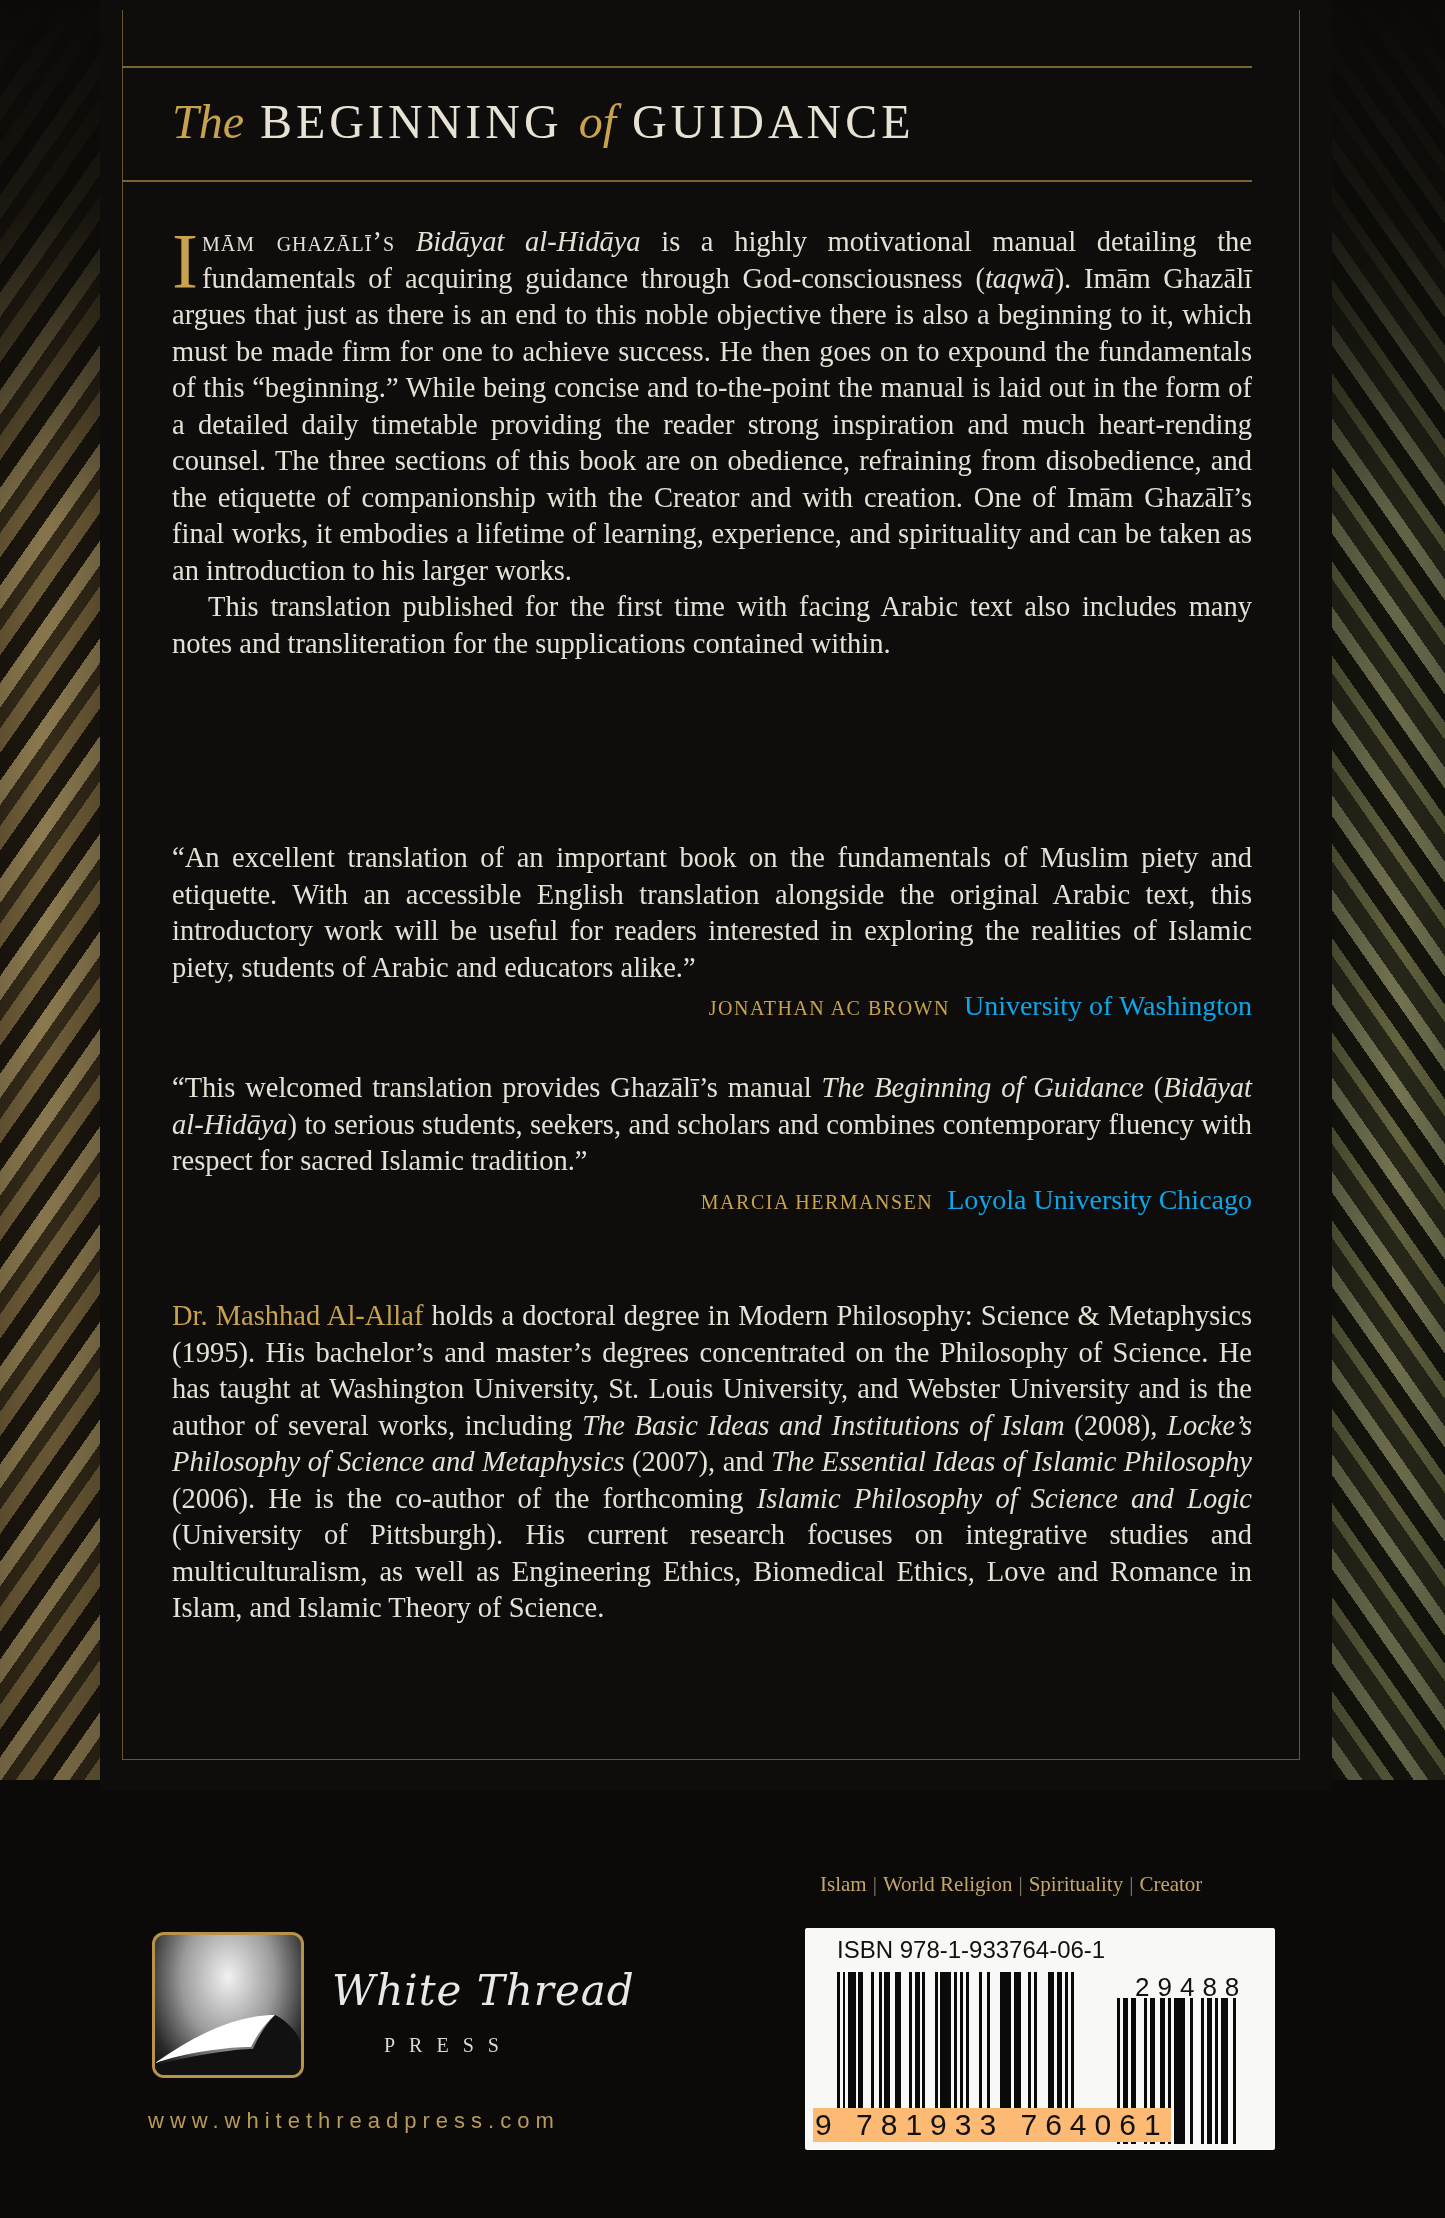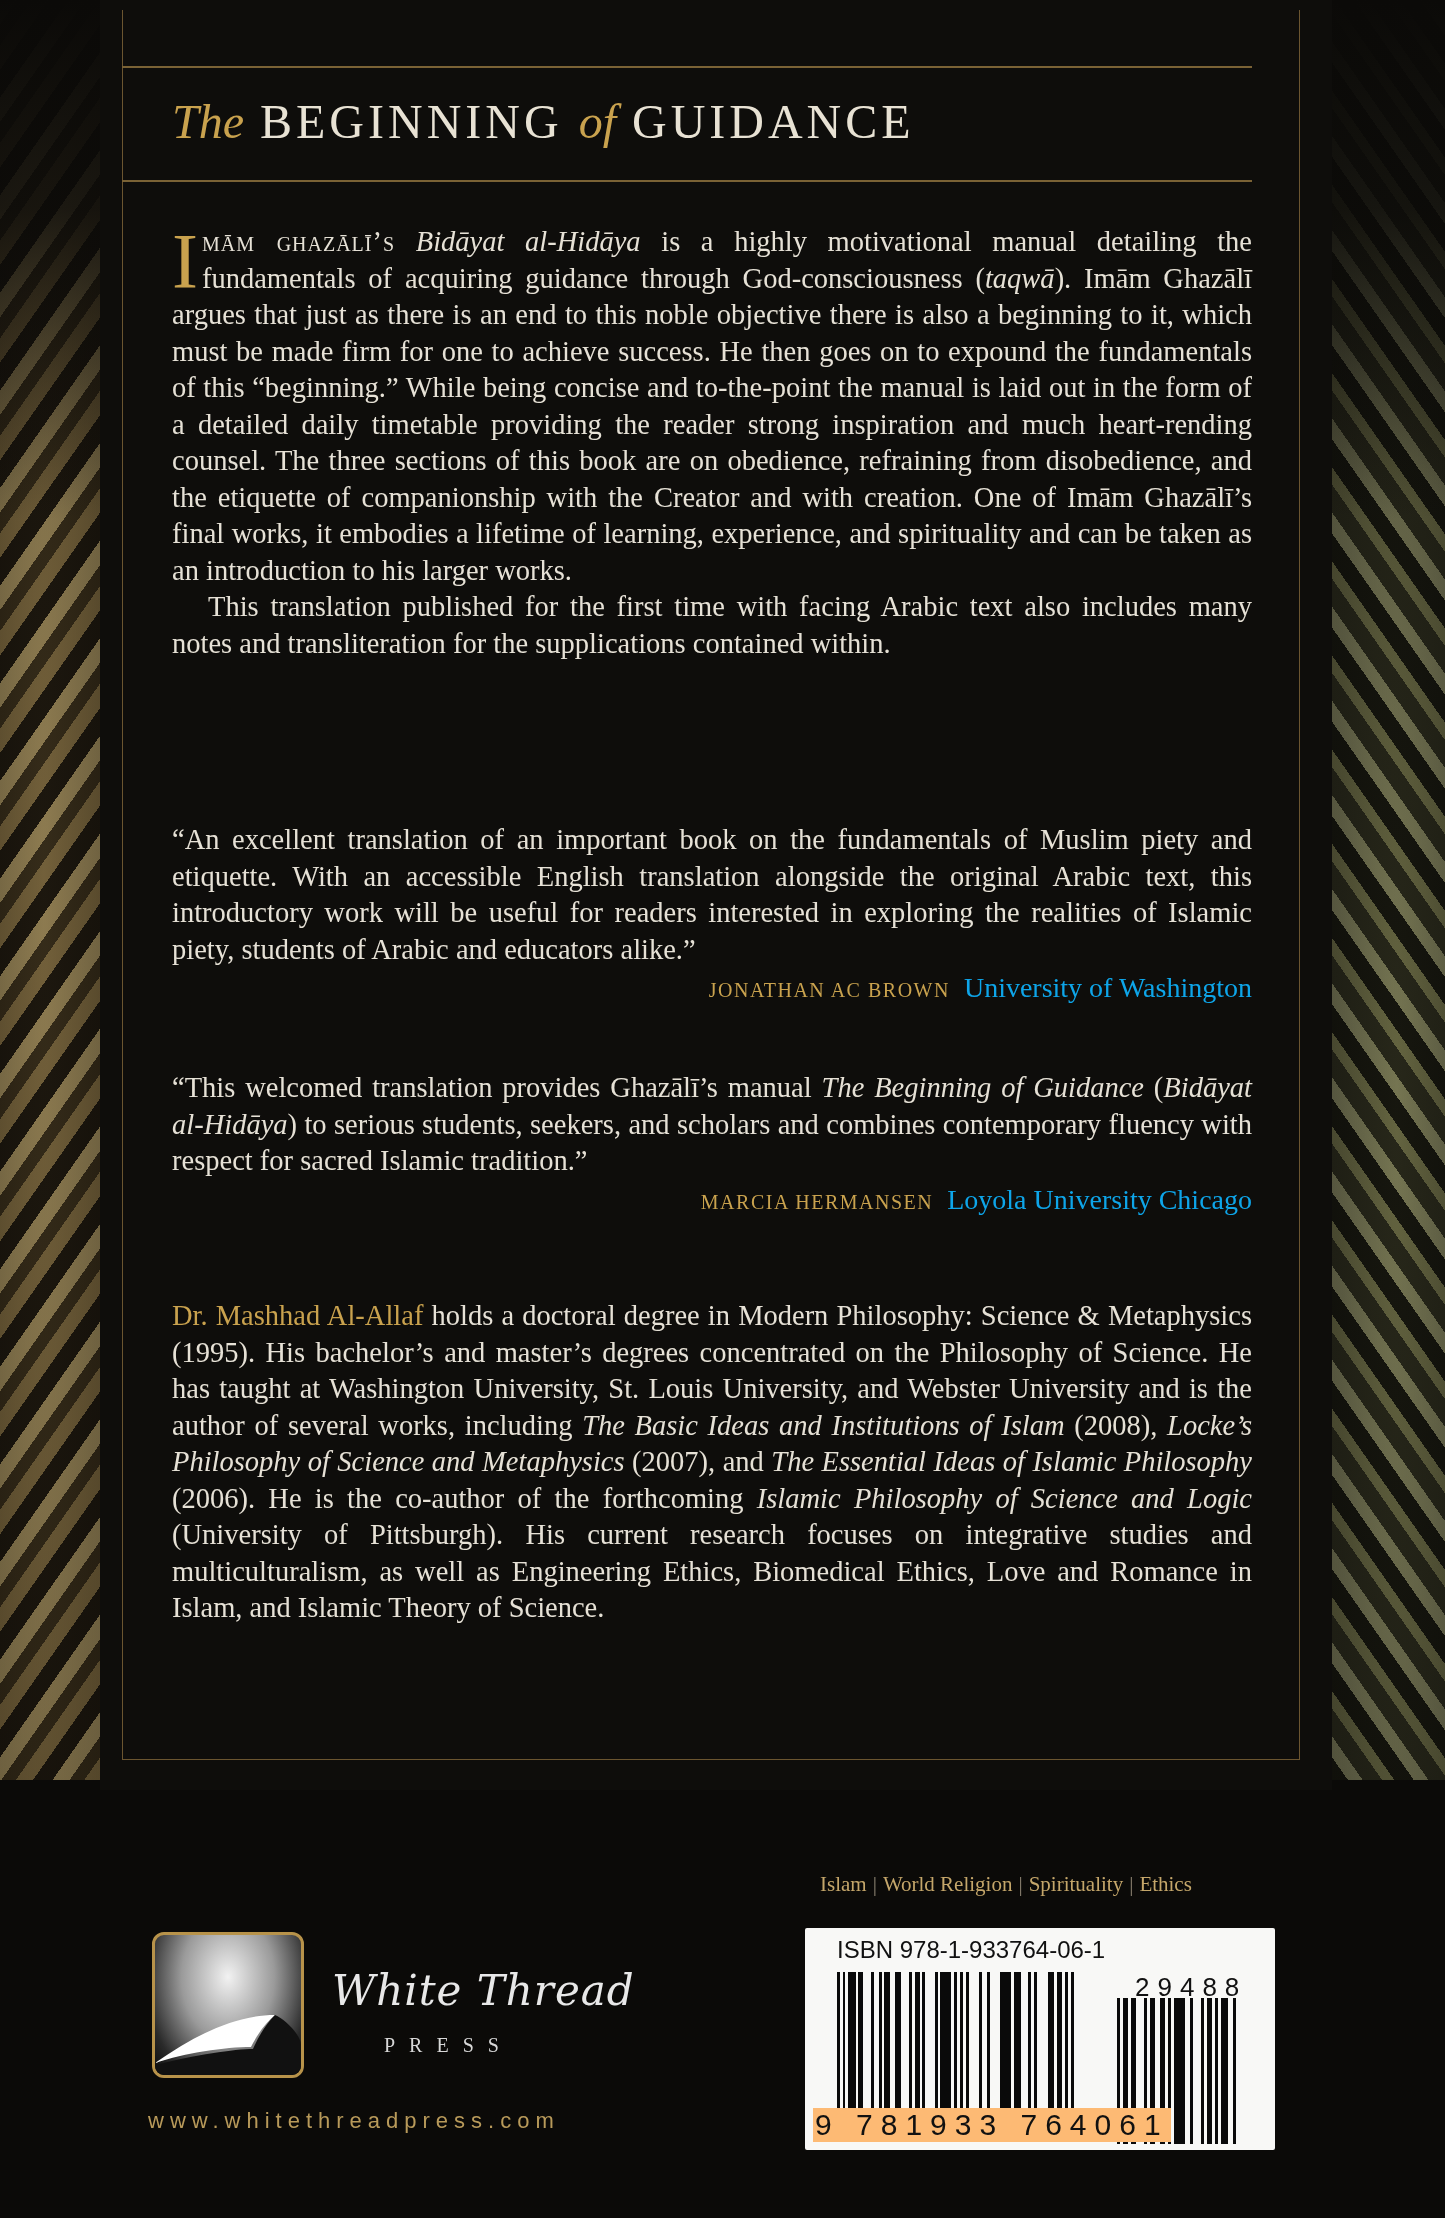--- a/index.html
+++ b/index.html
@@ -45,21 +45,21 @@
     .title .upper { font-family: "Liberation Serif", serif; }
     .body-text {
       position: absolute; left: 172px; width: 1080px; color: #e6e1d6;
       font-size: 28.5px; line-height: 36.5px; text-align: justify;
     }
     .desc { top: 224px; }
     .desc p { margin: 0; }
     .desc p + p { text-indent: 36px; }
     .dropcap { float: left; color: #c9a24e; font-size: 78px; line-height: 62px; margin: 6px 4px 0 0; }
     .smallcaps { font-variant: small-caps; letter-spacing: 1px; }
-    .quote1 { top: 822px; }
+    .quote1 { top: 840px; }
     .quote2 { top: 1070px; }
     .quote { margin: 0; }
     .attr { text-align: right; margin-top: 2px; white-space: nowrap; }
     .attr .name { color: #c9a24e; font-size: 20px; letter-spacing: 1.5px; text-transform: uppercase; margin-right: 14px; }
     .attr .inst { color: #0ea5e9; font-size: 28px; }
     .bio { top: 1298px; }
     .bio p { margin: 0; }
     .bio .author { color: #c9a24e; }
     .categories {
       position: absolute; left: 820px; top: 1872px; font-size: 21px; color: #c4a66a; white-space: nowrap;
@@ -134,21 +134,21 @@
   <div class="attr">
     <span class="name">Marcia Hermansen</span><span class="inst">Loyola University Chicago</span>
   </div>
 </div>
 
 <div class="body-text bio">
   <p><span class="author">Dr. Mashhad Al-Allaf</span><span> holds a doctoral degree in Modern Philosophy: Science &amp; Metaphysics (1995). His bachelor’s and master’s degrees concentrated on the Philosophy of Science. He has taught at Washington University, St. Louis University, and Webster University and is the author of several works, including </span><i>The Basic Ideas and Institutions of Islam</i><span> (2008), </span><i>Locke’s Philosophy of Science and Metaphysics</i><span> (2007), and </span><i>The Essential Ideas of Islamic Philosophy</i><span> (2006). He is the co-author of the forthcoming </span><i>Islamic Philosophy of Science and Logic</i><span> (University of Pittsburgh). His current research focuses on integrative studies and multiculturalism, as well as Engineering Ethics, Biomedical Ethics, Love and Romance in Islam, and Islamic Theory of Science.</span></p>
 </div>
 
 <div class="categories">
-  <span>Islam</span><span class="sep">|</span><span>World Religion</span><span class="sep">|</span><span>Spirituality</span><span class="sep">|</span><span>Ethics</span>
+  <span>Islam</span><span class="sep">|</span><span>World Religion</span><span class="sep">|</span><span>Spirituality</span><span class="sep">|</span><span>Creator</span>
 </div>
 
 <div class="barcode-box">
   <div class="isbn">ISBN 978-1-933764-06-1</div>
   <div class="bars-main">
     <div class="bar" style="width:3px"></div>
       <div class="gap" style="width:3px"></div>
       <div class="bar" style="width:2px"></div>
       <div class="gap" style="width:3px"></div>
       <div class="bar" style="width:8px"></div>

